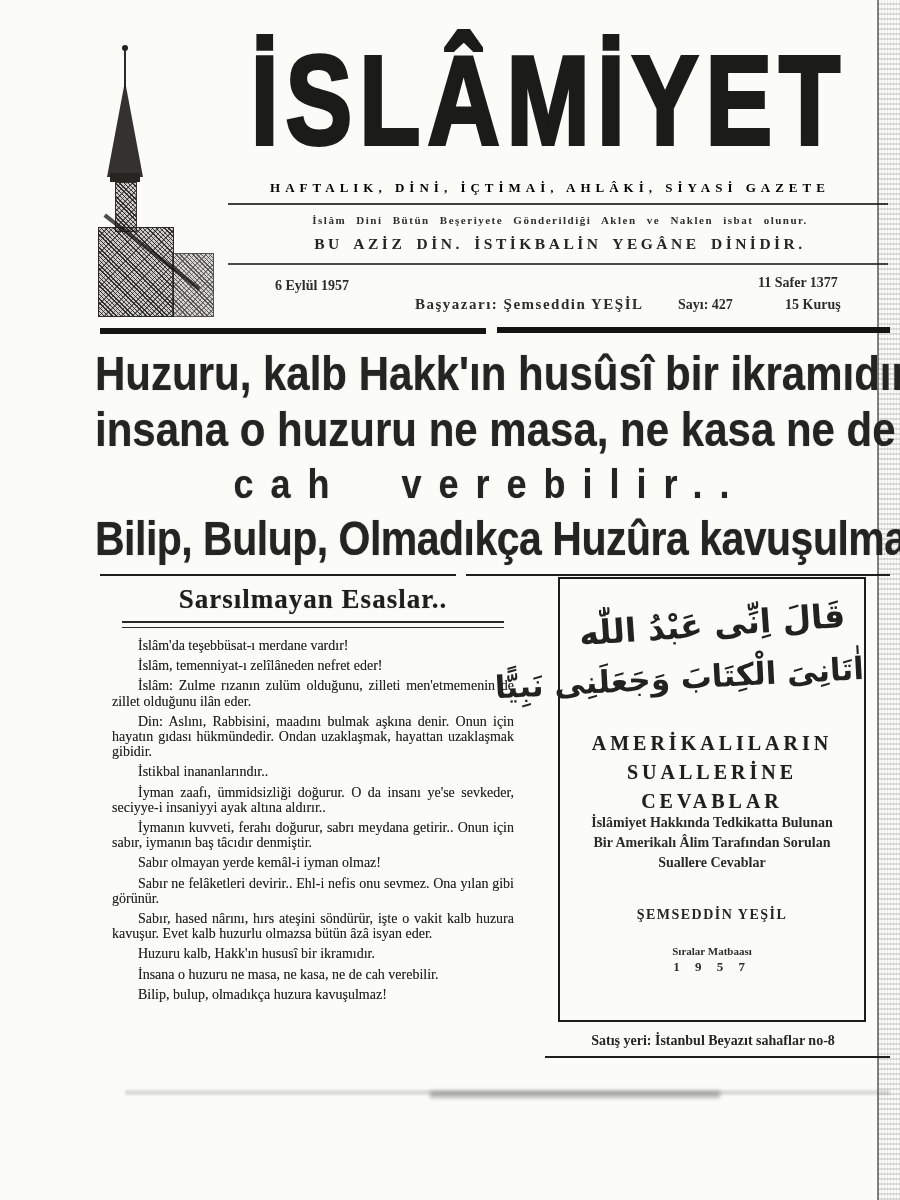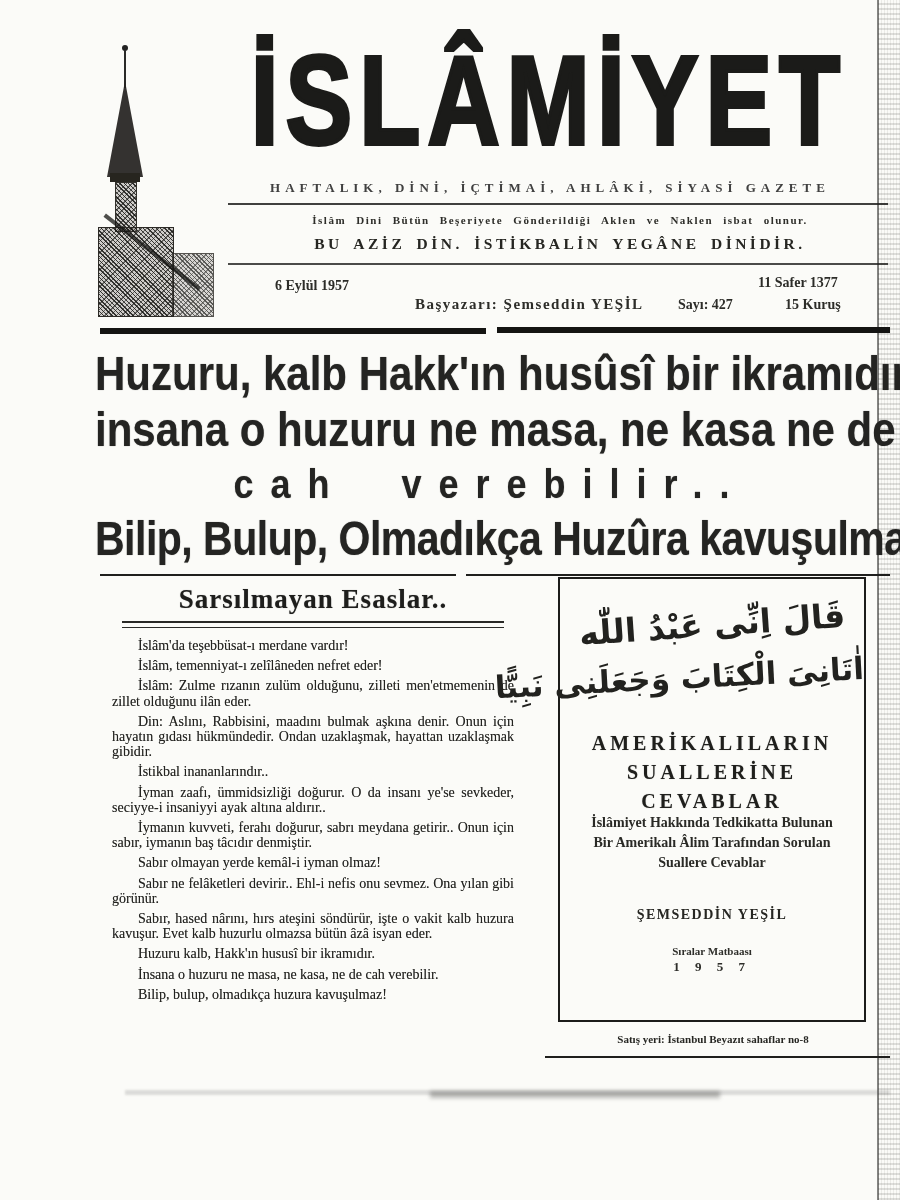--- a/index.html
+++ b/index.html
@@ -39,21 +39,21 @@
   .np-title{
     position:absolute;left:208px;top:28px;width:682px;text-align:center;
     font-family:"Liberation Sans", sans-serif;font-weight:bold;font-size:100px;
     letter-spacing:7px;color:#1b1b19;-webkit-text-stroke:3px #1b1b19;
     transform:scaleY(1.26);transform-origin:top center;white-space:nowrap;
     text-shadow:0 0 1px rgba(0,0,0,.5);
   }
   .np-subtitle{
     position:absolute;left:230px;top:180px;width:640px;text-align:center;
     font-family:"Liberation Serif", serif;font-weight:bold;font-size:13px;
-    letter-spacing:5px;color:#404040;white-space:nowrap;
+    letter-spacing:5px;color:#000000;white-space:nowrap;
   }
   .rule{position:absolute;background:#1f1f1d;}
   .rule-1{left:228px;top:203px;width:660px;height:2px;opacity:.85;}
   .motto-1{
     position:absolute;left:230px;top:214px;width:660px;text-align:center;
     font-size:11px;font-weight:bold;letter-spacing:1.5px;word-spacing:6px;color:#2e2e2a;white-space:nowrap;
   }
   .motto-2{
     position:absolute;left:230px;top:235px;width:660px;text-align:center;
     font-size:15.5px;font-weight:bold;letter-spacing:3.5px;word-spacing:4px;color:#262622;white-space:nowrap;
@@ -109,21 +109,21 @@
     text-shadow:0 0 1px rgba(0,0,0,.3);
   }
   .ad-title-first{margin-top:38px;}
   .ad-sub{font-size:14px;font-weight:bold;color:#2a2a26;line-height:20px;white-space:nowrap;}
   .ad-sub-first{}
   .ad-author{margin-top:34px;font-size:14px;font-weight:bold;letter-spacing:1.5px;color:#262622;}
   .ad-printer{margin-top:22px;font-size:11px;font-weight:bold;color:#2e2e2a;}
   .ad-year{margin-top:2px;font-size:13px;font-weight:bold;letter-spacing:6px;color:#2e2e2a;}
   .sales{
     position:absolute;left:545px;top:1033px;width:336px;text-align:center;
-    font-size:11px;font-weight:bold;color:#26262; color:#262622;white-space:nowrap;
+    font-size:14px;font-weight:bold;color:#26262; color:#262622;white-space:nowrap;
   }
   .rule-4{left:545px;top:1056px;width:345px;height:2px;}
 </style>
 </head>
 <body>
 
 <div id="page">
 
   <div class="edge-strip"></div>
   <div class="edge-line"></div>

